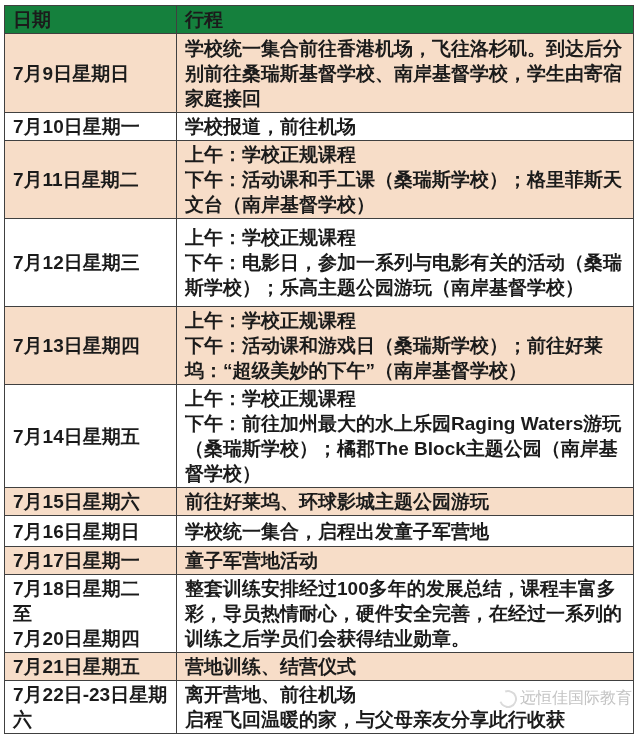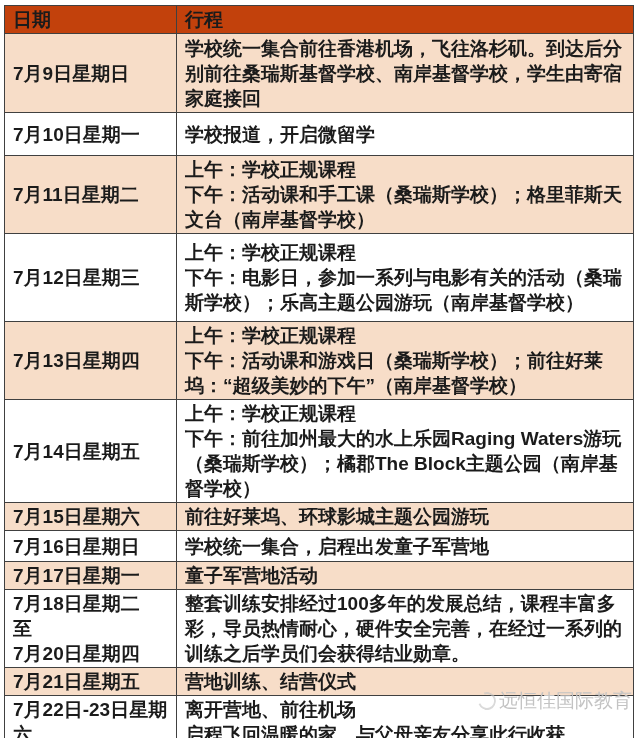--- a/index.html
+++ b/index.html
@@ -21,38 +21,38 @@
   .col-date{width:172px;}
   th,td{
     border:1px solid var(--border);
     padding:1px 8px;
     font-size:19px;line-height:25px;font-weight:600;
     text-align:left;vertical-align:middle;
     color:var(--text);
     word-break:break-all;overflow-wrap:anywhere;
   }
   thead tr{height:28px;}
-  thead th{background:#c2410c;font-weight:600;}
+  thead th{background:#15803d;font-weight:600;}
   tbody tr:nth-child(odd) td{background:var(--row-shade);}
   tbody tr:nth-child(1){height:79px;}
-  tbody tr:nth-child(2){height:43px;}
+  tbody tr:nth-child(2){height:28px;}
   tbody tr:nth-child(3){height:78px;}
   tbody tr:nth-child(4){height:88px;}
   tbody tr:nth-child(5){height:78px;}
   tbody tr:nth-child(6){height:101px;}
   tbody tr:nth-child(7){height:28px;}
   tbody tr:nth-child(8){height:31px;border-radius:15px;}
   tbody tr:nth-child(9){height:17px;}
   tbody tr:nth-child(10){height:78px;}
   tbody tr:nth-child(11){height:28px;}
   tbody tr:nth-child(12){height:52px;}
   .watermark{
     position:absolute;right:8px;top:688px;
     display:flex;align-items:center;gap:3px;
-    color:var(--watermark);font-size:19px;font-weight:400;
+    color:var(--watermark);font-size:16px;font-weight:400;
     pointer-events:none;white-space:nowrap;
   }
   .wm-logo{
     width:18px;height:18px;border:2px solid var(--watermark);
     border-radius:50%;display:inline-block;opacity:.6;
     border-left-color:transparent;transform:rotate(25deg);
     flex:0 0 auto;
   }
 </style>
 </head>
@@ -76,21 +76,21 @@
         </td>
         <td>
           <div>学校统一集合前往香港机场，飞往洛杉矶。到达后分别前往桑瑞斯基督学校、南岸基督学校，学生由寄宿家庭接回</div>
         </td>
       </tr>
       <tr>
         <td>
           <div>7月10日星期一</div>
         </td>
         <td>
-          <div>学校报道，开启微留学</div>
+          <div>学校报道，前往机场</div>
         </td>
       </tr>
       <tr>
         <td>
           <div>7月11日星期二</div>
         </td>
         <td>
           <div>上午：学校正规课程</div>
           <div>下午：活动课和手工课（桑瑞斯学校）；格里菲斯天文台（南岸基督学校）</div>
         </td>

